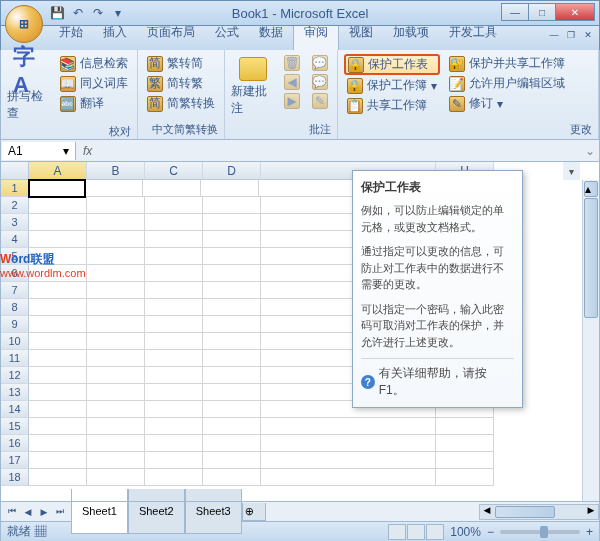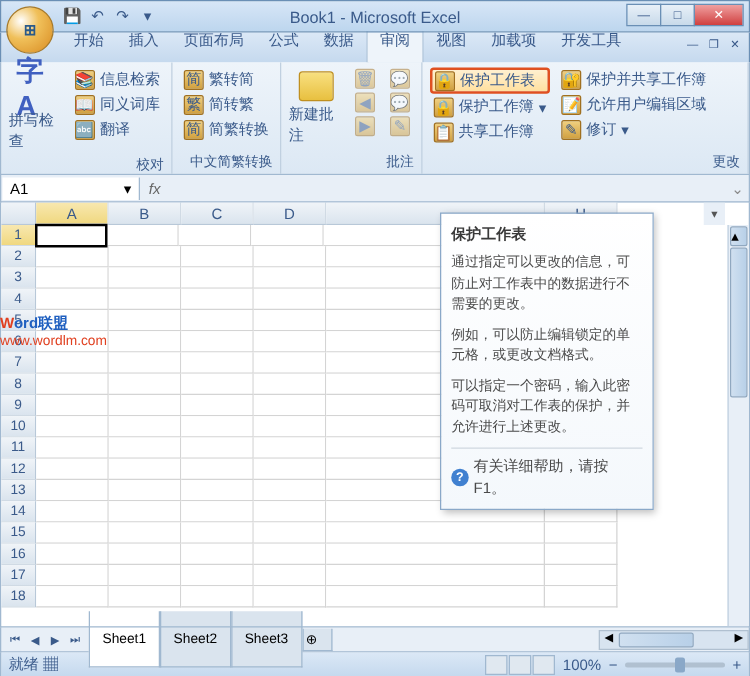--- a/index.html
+++ b/index.html
@@ -19,21 +19,21 @@
 .group{border-right:1px solid #c0d0e0;padding:4px 6px 2px;display:flex;flex-direction:column;justify-content:space-between;}
 .group-title{text-align:right;color:#3a5a8a;font-size:11px;padding-top:2px;}
 .group-body{flex:1;display:flex;gap:6px;}
 .big-btn{display:flex;flex-direction:column;align-items:center;justify-content:center;width:44px;color:#3a5a8a;gap:2px;}
 .big-icon{width:32px;height:32px;display:flex;align-items:center;justify-content:center;font-size:22px;}
 .small-btns{display:flex;flex-direction:column;gap:1px;}
 .small-btn{display:flex;align-items:center;gap:4px;color:#3a5a8a;padding:1px 3px;white-space:nowrap;}
 .small-icon{width:16px;height:16px;display:flex;align-items:center;justify-content:center;font-size:12px;background:linear-gradient(#f0d080,#d0a040);border:1px solid #a07020;border-radius:2px;}
 .highlighted{border:2px solid #e05020;padding:0 2px;background:linear-gradient(#fff0d0,#ffe0a0);border-radius:3px;}
 .formula-bar{height:22px;background:#e8eff7;border:1px solid #a0b8d0;border-top:none;display:flex;align-items:center;}
-.name-box{width:110px;border-right:1px solid #a0b8d0;padding:2px 6px;background:#fff;display:flex;justify-content:space-between;align-items:center;margin:1px;}
+.name-box{width:74px;border-right:1px solid #a0b8d0;padding:2px 6px;background:#fff;display:flex;justify-content:space-between;align-items:center;margin:1px;}
 .fx{padding:0 6px;color:#666;font-style:italic;}
 .sheet-area{position:relative;height:340px;border:1px solid #a0b8d0;border-top:none;overflow:hidden;}
 .grid{position:absolute;left:0;top:0;right:17px;bottom:0;}
 .col-headers{display:flex;height:18px;}
 .corner{width:28px;background:linear-gradient(#f0f4f8,#dae4ee);border-right:1px solid #b8c8d8;border-bottom:1px solid #b8c8d8;}
 .col-h{width:58px;background:linear-gradient(#f0f4f8,#dae4ee);border-right:1px solid #d0dae4;border-bottom:1px solid #b8c8d8;text-align:center;line-height:18px;color:#3a5a8a;}
 .rows{}
 .row{display:flex;height:17px;}
 .row-h{width:28px;background:linear-gradient(#f0f4f8,#dae4ee);border-right:1px solid #b8c8d8;border-bottom:1px solid #d0dae4;text-align:center;line-height:17px;color:#3a5a8a;font-size:11px;}
 .cell{width:58px;border-right:1px solid #d4d4d4;border-bottom:1px solid #d4d4d4;background:#fff;}
@@ -404,22 +404,22 @@
       </div>
   </div>
   <div class="vscroll">
     <div class="thumb" style="height:16px;margin-top:1px;">▴</div>
     <div class="thumb" style="height:120px;"></div>
   </div>
 </div>
 
 <div class="tooltip">
   <div class="tooltip-title">保护工作表</div>
+  <p>例如，可以防止编辑锁定的单元格，或更改文档格式。</p>
   <p>通过指定可以更改的信息，可防止对工作表中的数据进行不需要的更改。</p>
-  <p>例如，可以防止编辑锁定的单元格，或更改文档格式。</p>
   <p>可以指定一个密码，输入此密码可取消对工作表的保护，并允许进行上述更改。</p>
   <div class="tooltip-help">
     <span class="help-circle">?</span>
     <span>有关详细帮助，请按 F1。</span>
   </div>
 </div>
 
 <div class="watermark">
   <div class="watermark-1"><span class="wm-w">W</span><span class="wm-rest">ord联盟</span></div>
   <div class="watermark-2">www.wordlm.com</div>

